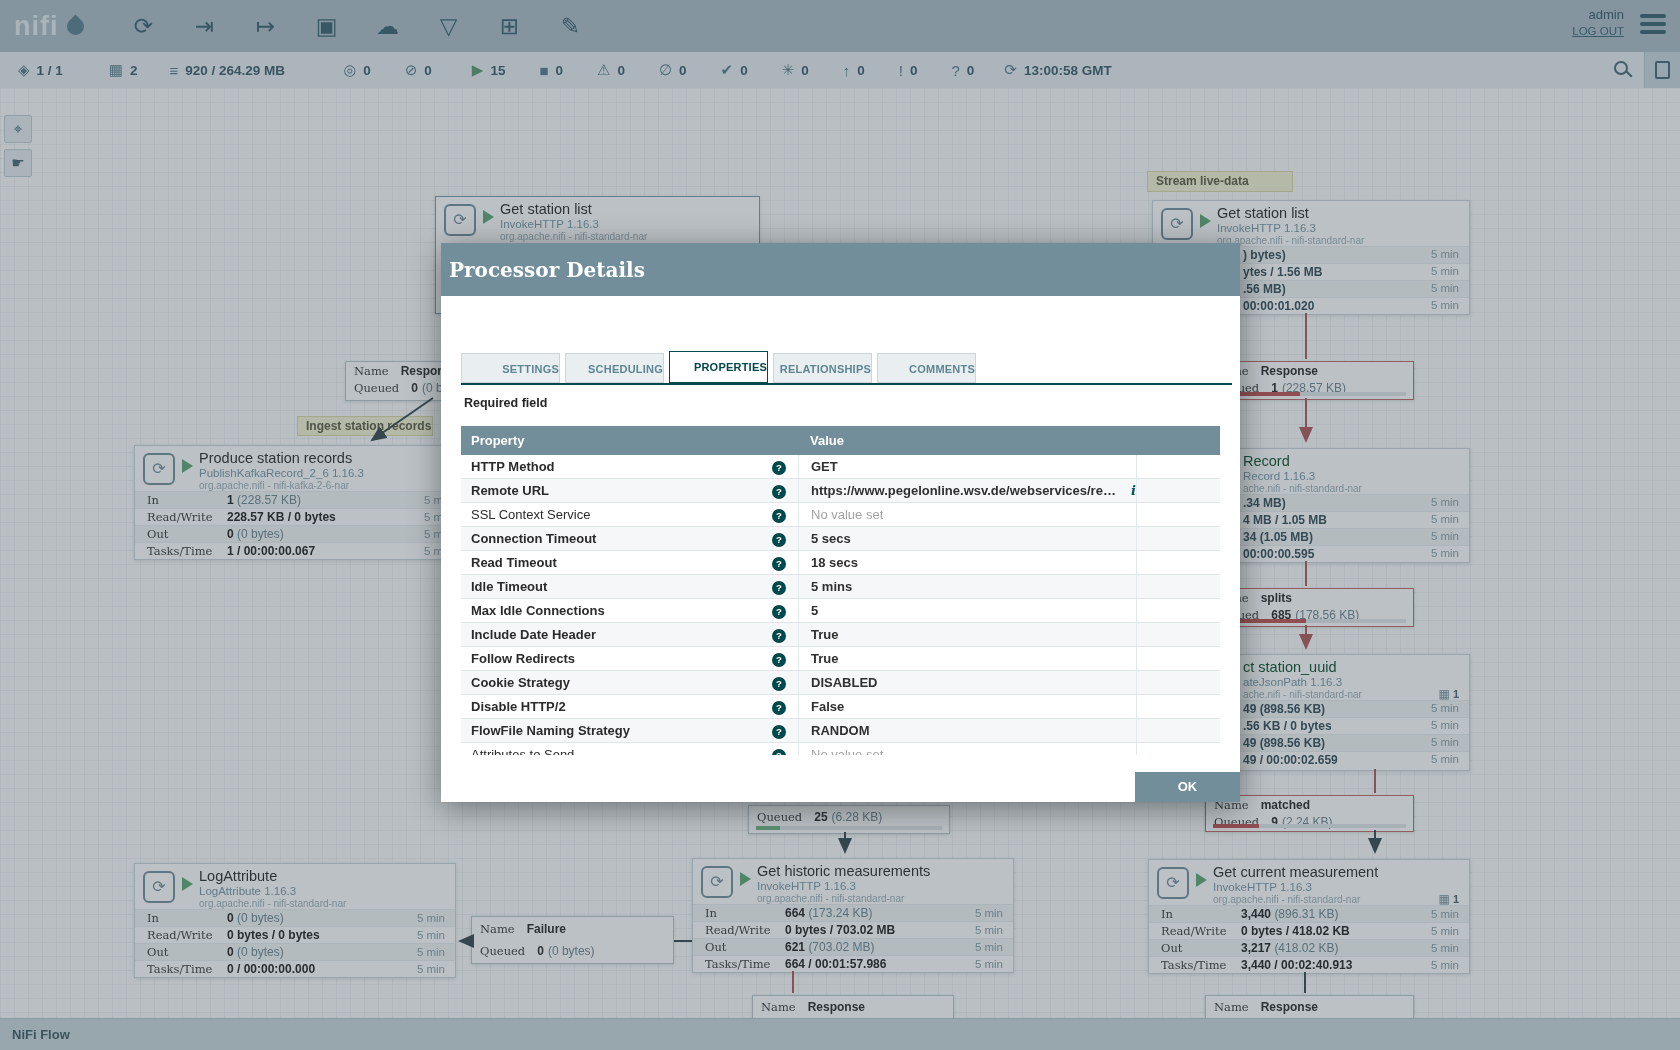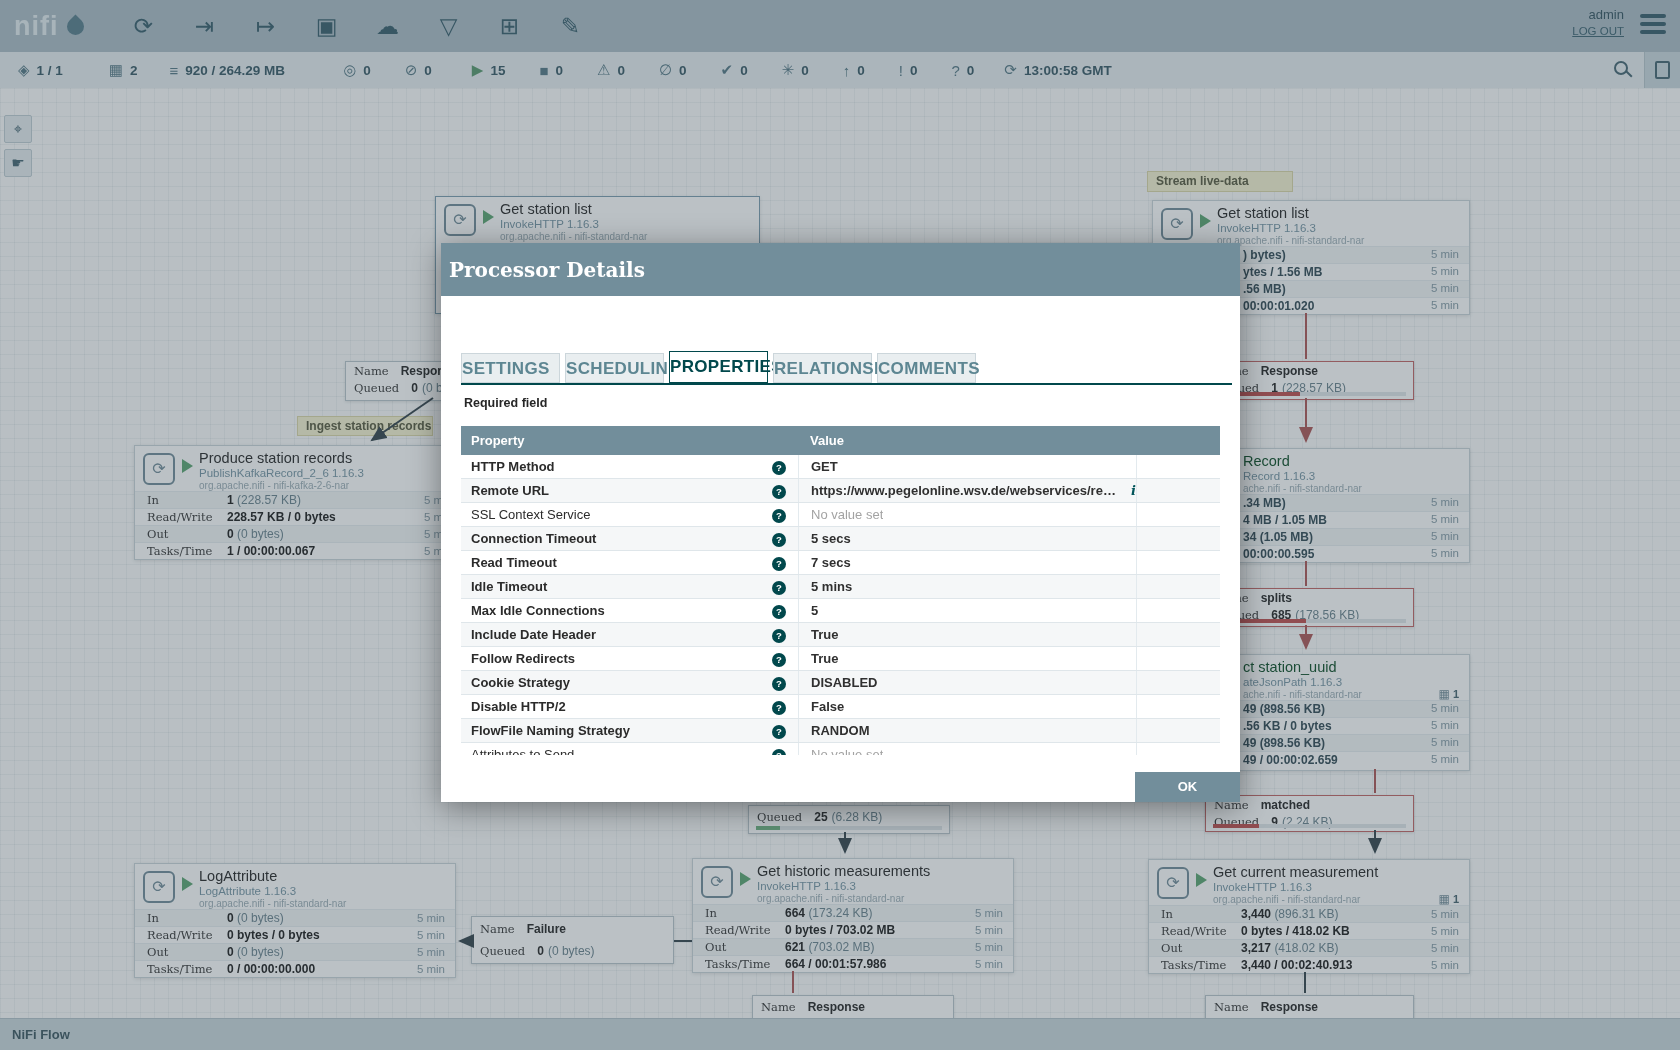--- a/index.html
+++ b/index.html
@@ -92,22 +92,22 @@
   #overlay{position:absolute;inset:0;background:rgba(43,61,74,0.32)}
   #dialog{position:absolute;left:441px;top:243px;width:799px;height:559px;background:#fff;box-shadow:0 6px 30px rgba(0,0,0,.4)}
   .dhead{height:53px;background:#728e9b;color:#fff;font-family:"DejaVu Serif",serif;font-size:20px;font-weight:bold;
          line-height:55px;padding-left:8px}
   .dstatus{height:35px;background:#f4f4f4;position:relative}
   .dplay{position:absolute;left:27px;top:11px;width:0;height:0;border-left:12px solid #72bd8b;border-top:7px solid transparent;border-bottom:7px solid transparent}
   .drun{position:absolute;left:47px;top:10px;font-weight:bold;font-size:13px;color:#775351}
   .dconf{position:absolute;right:10px;top:10px;font-weight:bold;font-size:12px;color:#01484c;letter-spacing:.02em;cursor:pointer}
   .dconf .gear{font-size:15px;margin-right:5px;vertical-align:-1px}
   .dtabs{position:absolute;left:20px;top:107px;width:771px;height:33px;border-bottom:2px solid #01484c;display:flex;gap:5px;align-items:flex-end}
-  .dtab{width:99px;height:30px;background:#e9eef0;border:1px solid #ccd6db;color:#5d8692;font-size:17px;font-weight:bold;
-        text-align:left;line-height:30px;letter-spacing:.02em;cursor:pointer;box-sizing:border-box}
+  .dtab{width:99px;height:30px;background:#e9eef0;border:1px solid #ccd6db;color:#5d8692;font-size:11px;font-weight:bold;
+        text-align:right;line-height:30px;letter-spacing:.02em;cursor:pointer;box-sizing:border-box}
   .dtab.active{background:#fff;border:1px solid #01484c;color:#01484c;height:32px}
   .dreq{position:absolute;left:23px;top:153px;font-size:12.5px;font-weight:bold;color:#262626}
   .dtable{position:absolute;left:20px;top:183px;width:759px}
   .dth{height:29px;background:#728e9b;color:#fff;font-weight:bold;font-size:13px;display:flex;align-items:center}
   .dth .c1{flex:0 0 337px;padding-left:10px;box-sizing:border-box}
   .dth .c2{padding-left:12px}
   .drows{height:300px;overflow:hidden}
   .drow{display:flex;align-items:center;height:24px;border-bottom:1px solid #dfe6ea;font-size:13px;box-sizing:border-box}
   .drow:nth-child(even){background:#f5f7f8}
   .dp{flex:0 0 289px;padding-left:10px;color:#2b2b2b;white-space:nowrap;overflow:hidden}
@@ -532,21 +532,21 @@
           <span class="dhelp"><span class="q">?</span></span>
           <span class="dvl">
             <span class="dv">5 secs</span>
           </span>
           <span class="dx"></span>
         </div>
       <div class="drow req">
           <span class="dp">Read Timeout</span>
           <span class="dhelp"><span class="q">?</span></span>
           <span class="dvl">
-            <span class="dv">7 secs</span>
+            <span class="dv">18 secs</span>
           </span>
           <span class="dx"></span>
         </div>
       <div class="drow req">
           <span class="dp">Idle Timeout</span>
           <span class="dhelp"><span class="q">?</span></span>
           <span class="dvl">
             <span class="dv">5 mins</span>
           </span>
           <span class="dx"></span>

